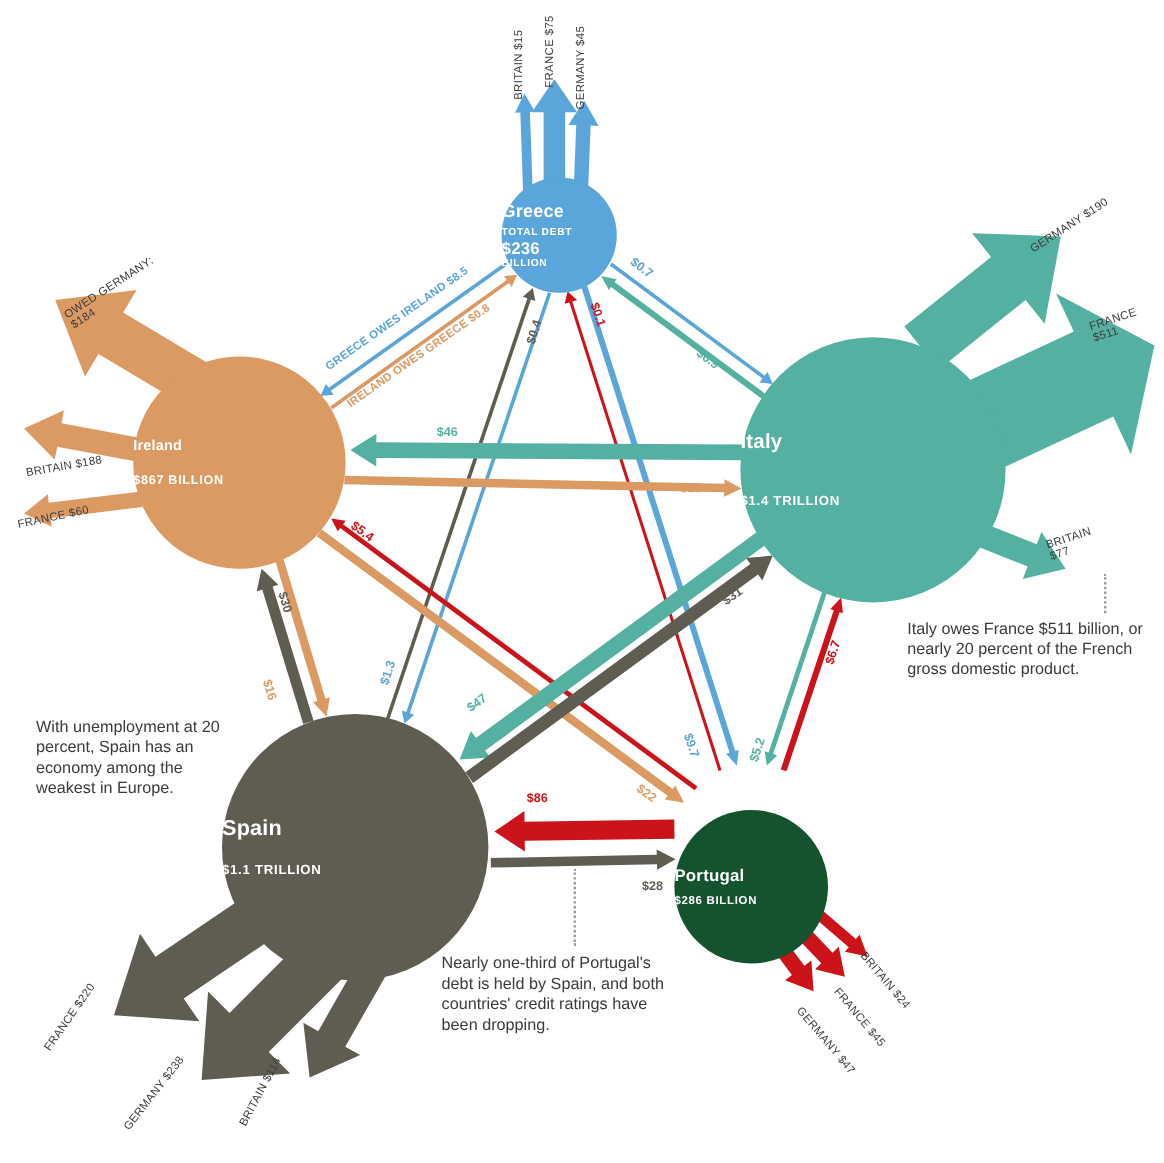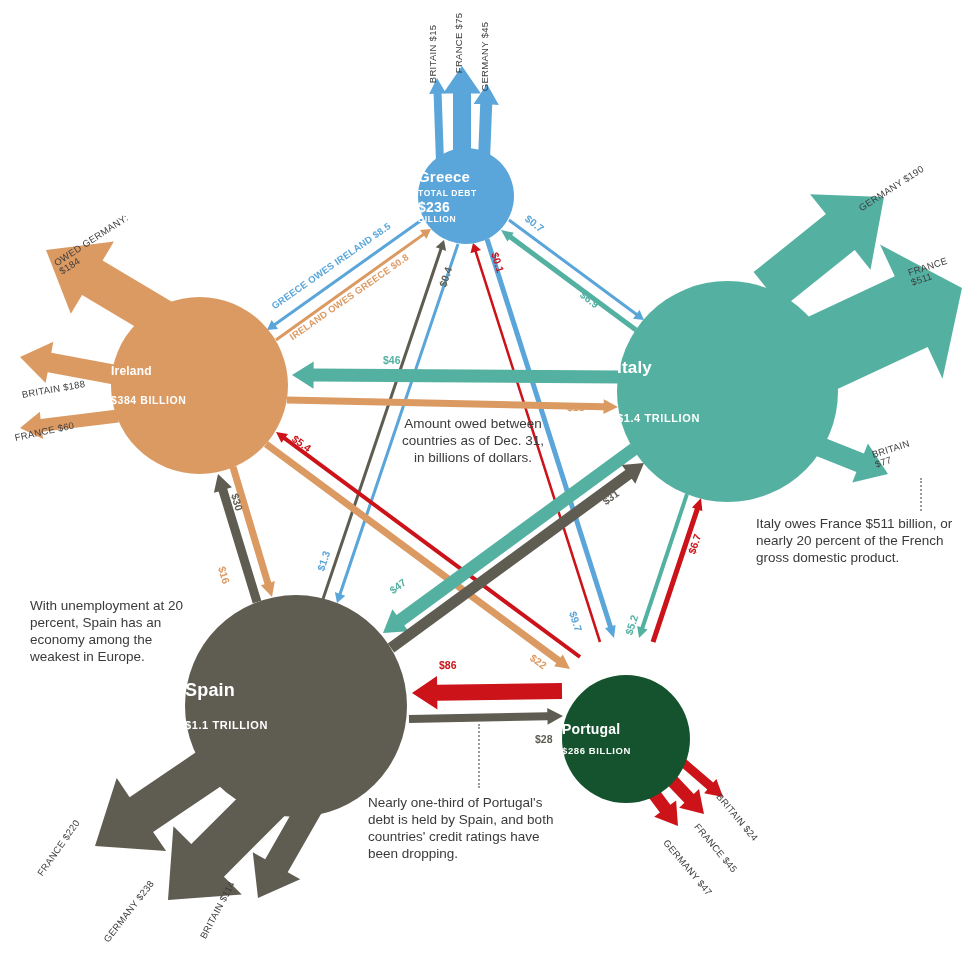--- a/index.html
+++ b/index.html
@@ -62,21 +62,21 @@
 
   <div class="node" style="left: 418px; top: 148px; width: 96px; height: 96px; background: rgb(90, 165, 217);">
     <div class="nname" style="font-size:15px">Greece</div>
     <div class="nsub" style="font-size:8.5px;margin-top:4px">TOTAL DEBT</div>
     <div class="nname" style="font-size:14px">$236</div>
     <div class="nsub" style="font-size:8.5px">BILLION</div>
   </div>
 
   <div class="node" style="left: 111px; top: 297px; width: 177px; height: 177px; background: rgb(220, 154, 99);">
     <div class="nname" style="font-size:12px">Ireland</div>
-    <div class="nsub" style="font-size:10.5px;margin-top:16px">$384 BILLION</div>
+    <div class="nsub" style="font-size:10.5px;margin-top:16px">$867 BILLION</div>
   </div>
 
   <div class="node" style="left: 617px; top: 281px; width: 221px; height: 221px; background: rgb(84, 177, 162);">
     <div class="nname" style="font-size:17px">Italy</div>
     <div class="nsub" style="font-size:11px;margin-top:34px">$1.4 TRILLION</div>
   </div>
 
   <div class="node" style="left: 185px; top: 595px; width: 222px; height: 222px; background: rgb(95, 93, 82);">
     <div class="nname" style="font-size:18px">Spain</div>
     <div class="nsub" style="font-size:11px;margin-top:18px">$1.1 TRILLION</div>
@@ -88,21 +88,21 @@
   </div>
 
   <div class="lab owes" style="left: 273px; top: 302px; transform: rotate(-35deg); color: rgb(90, 165, 217);">GREECE OWES IRELAND $8.5</div>
   <div class="lab owes" style="left: 291px; top: 333px; transform: rotate(-35deg); color: rgb(220, 154, 99);">IRELAND OWES GREECE $0.8</div>
   <div class="lab amt" style="left: 526px; top: 212px; transform: rotate(37deg); color: rgb(90, 165, 217);">$0.7</div>
   <div class="lab amt" style="left: 581px; top: 288px; transform: rotate(37deg); color: rgb(84, 177, 162);">$6.9</div>
   <div class="lab amt" style="left: 443px; top: 281px; transform: rotate(-72deg); color: rgb(95, 93, 82);">$0.4</div>
   <div class="lab amt" style="left: 321px; top: 565px; transform: rotate(-72deg); color: rgb(90, 165, 217);">$1.3</div>
   <div class="lab amt" style="left: 494px; top: 247px; transform: rotate(72deg); color: rgb(204, 19, 25);">$0.1</div>
   <div class="lab amt" style="left: 572px; top: 606px; transform: rotate(72deg); color: rgb(90, 165, 217);">$9.7</div>
-  <div class="lab amt" style="left: 343px; top: 355px; color: rgb(84, 177, 162); padding-left: 40px;">$46</div>
+  <div class="lab amt" style="left: 324px; top: 355px; color: rgb(84, 177, 162); padding-left: 40px;">$46</div>
   <div class="lab amt" style="left: 567px; top: 402px; color: rgb(220, 154, 99);">$18</div>
   <div class="lab amt" style="left: 234px; top: 488px; transform: rotate(73deg); color: rgb(95, 93, 82);">$30</div>
   <div class="lab amt" style="left: 221px; top: 561px; transform: rotate(73deg); color: rgb(220, 154, 99);">$16</div>
   <div class="lab amt" style="left: 293px; top: 432px; transform: rotate(36deg); color: rgb(204, 19, 25);">$5.4</div>
   <div class="lab amt" style="left: 531px; top: 651px; transform: rotate(36deg); color: rgb(220, 154, 99);">$22</div>
   <div class="lab amt" style="left: 391px; top: 586px; transform: rotate(-36deg); color: rgb(84, 177, 162);">$47</div>
   <div class="lab amt" style="left: 604px; top: 497px; transform: rotate(-36deg); color: rgb(95, 93, 82);">$31</div>
   <div class="lab amt" style="left: 629px; top: 629px; transform: rotate(-72deg); color: rgb(84, 177, 162);">$5.2</div>
   <div class="lab amt" style="left: 692px; top: 548px; transform: rotate(-72deg); color: rgb(204, 19, 25);">$6.7</div>
   <div class="lab amt" style="left: 439px; top: 660px; color: rgb(204, 19, 25);">$86</div>
@@ -130,21 +130,20 @@
   </div>
 
   <div class="lab ext" style="left:40px;top:870px;transform:rotate(-55deg)">FRANCE $220</div>
   <div class="lab ext" style="left:106px;top:936px;transform:rotate(-52deg)">GERMANY $238</div>
   <div class="lab ext" style="left:203px;top:933px;transform:rotate(-62deg)">BRITAIN $114</div>
 
   <div class="lab ext" style="left:718px;top:790px;transform:rotate(50deg)">BRITAIN $24</div>
   <div class="lab ext" style="left:696px;top:820px;transform:rotate(50deg)">FRANCE $45</div>
   <div class="lab ext" style="left:665px;top:836px;transform:rotate(50deg)">GERMANY $47</div>
 
-  <div class="note" style="left:398px;top:415px;width:150px;text-align:center">Amount owed between countries as of Dec. 31, in billions of dollars.</div>
   <div class="note" style="left:756px;top:515px;width:218px">Italy owes France $511 billion, or nearly 20 percent of the French gross domestic product.</div>
   <div class="note" style="left:30px;top:597px;width:168px">With unemployment at 20 percent, Spain has an economy among the weakest in Europe.</div>
   <div class="note" style="left:368px;top:794px;width:190px">Nearly one-third of Portugal's debt is held by Spain, and both countries' credit ratings have been dropping.</div>
 
   <div class="leader" style="left:478px;top:724px;height:64px"></div>
   <div class="leader" style="left:920px;top:478px;height:33px"></div>
 
 </div>
 
 </body></html>

